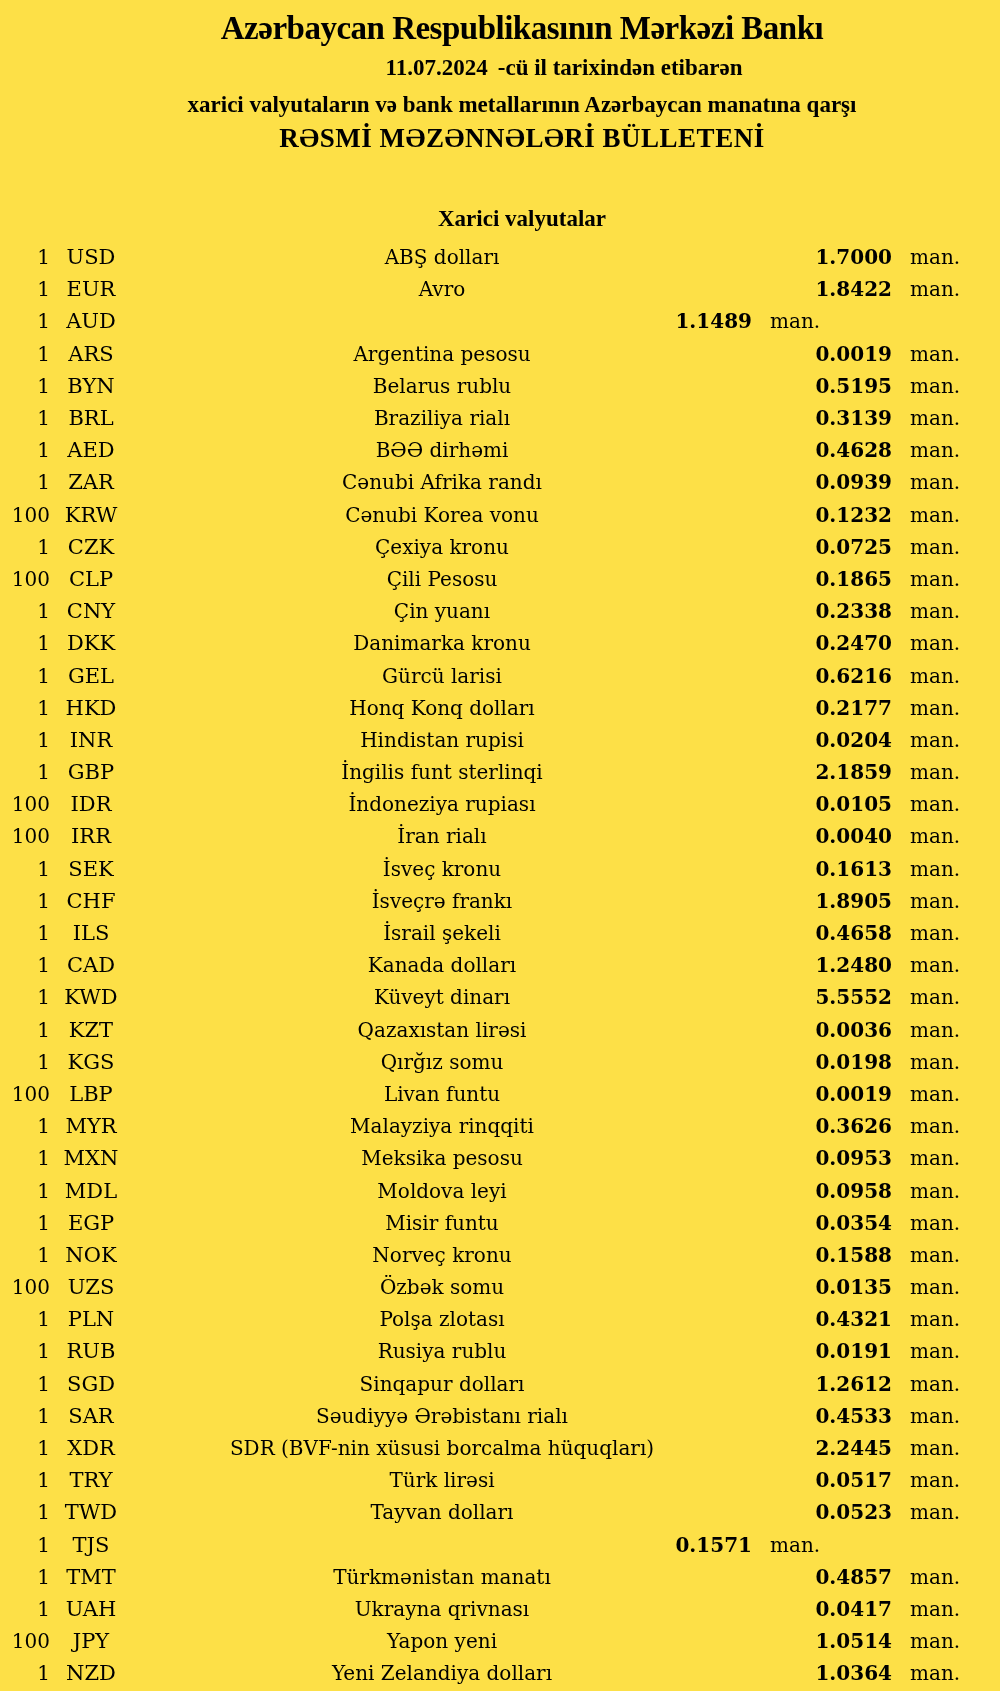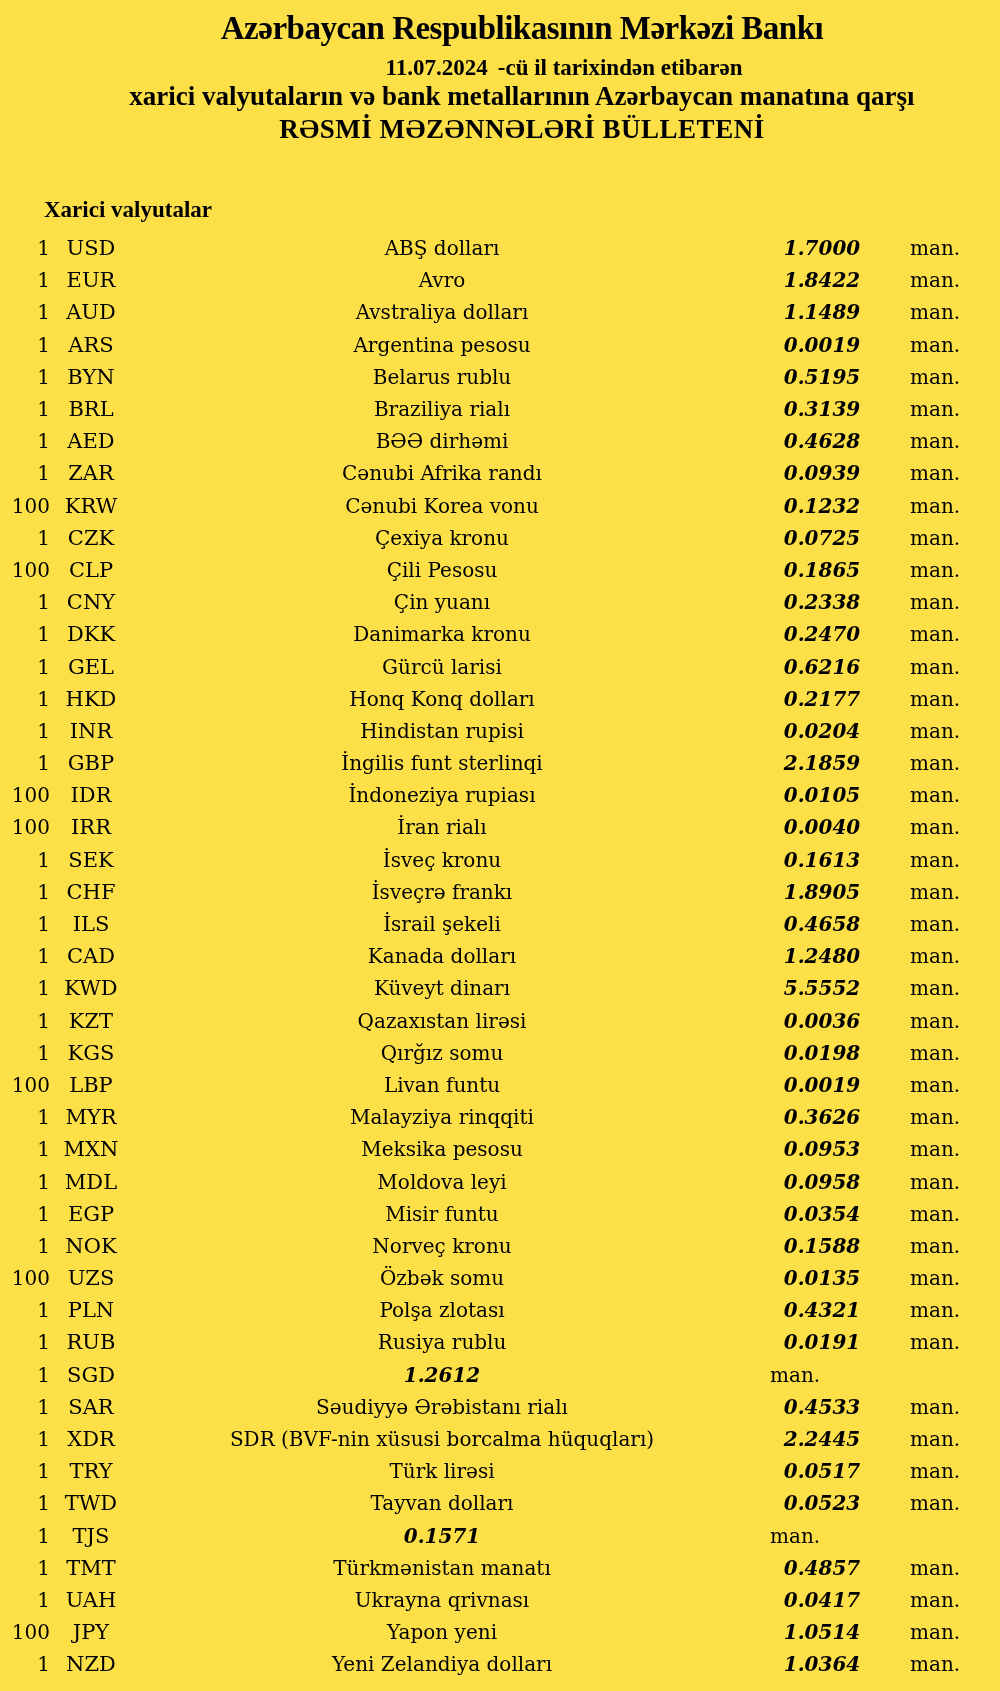--- a/index.html
+++ b/index.html
@@ -34,35 +34,35 @@
     position: relative;
     left: 42px;
     font-size: 23px;
     line-height: 28px;
     margin-top: 6px;
   }
   .dateline .date-suffix {
     margin-left: 10px;
   }
   .sub1 {
-    font-size: 27px;
+    font-size: 23px;
     line-height: 28px;
-    margin-top: 0;
+    margin-top: 9px;
   }
   .sub2 {
     font-size: 27px;
     line-height: 30px;
     margin-top: 4px;
     letter-spacing: 0.5px;
   }
   .section-title {
     box-sizing: border-box;
     width: 1000px;
     padding-left: 44px;
-    text-align: left;
+    text-align: center;
     font-family: "Liberation Serif", serif;
     font-weight: bold;
     font-size: 23px;
     line-height: 28px;
     margin-top: 52px;
   }
   .rates-table {
     margin-top: 8px;
   }
   .row {
@@ -81,23 +81,22 @@
     text-align: center;
     font-size: 21px;
     white-space: nowrap;
   }
   .name {
     text-align: center;
     white-space: nowrap;
     overflow: hidden;
   }
   .rate {
-    text-align: center;
+    text-align: right;
     font-weight: bold;
-    font-style: italic;
     white-space: nowrap;
   }
   .unit {
     padding-left: 18px;
     white-space: nowrap;
   }
 </style>
 </head>
 <body>
 
@@ -125,21 +124,20 @@
       <div class="row">
     <span class="qty">1</span>
     <span class="code">EUR</span>
     <span class="name">Avro</span>
     <span class="rate">1.8422</span>
     <span class="unit">man.</span>
   </div>
       <div class="row">
     <span class="qty">1</span>
     <span class="code">AUD</span>
-    <span class="name">Avstraliya dolları</span>
     <span class="rate">1.1489</span>
     <span class="unit">man.</span>
   </div>
       <div class="row">
     <span class="qty">1</span>
     <span class="code">ARS</span>
     <span class="name">Argentina pesosu</span>
     <span class="rate">0.0019</span>
     <span class="unit">man.</span>
   </div>
@@ -356,20 +354,21 @@
       <div class="row">
     <span class="qty">1</span>
     <span class="code">RUB</span>
     <span class="name">Rusiya rublu</span>
     <span class="rate">0.0191</span>
     <span class="unit">man.</span>
   </div>
       <div class="row">
     <span class="qty">1</span>
     <span class="code">SGD</span>
+    <span class="name">Sinqapur dolları</span>
     <span class="rate">1.2612</span>
     <span class="unit">man.</span>
   </div>
       <div class="row">
     <span class="qty">1</span>
     <span class="code">SAR</span>
     <span class="name">Səudiyyə Ərəbistanı rialı</span>
     <span class="rate">0.4533</span>
     <span class="unit">man.</span>
   </div>

